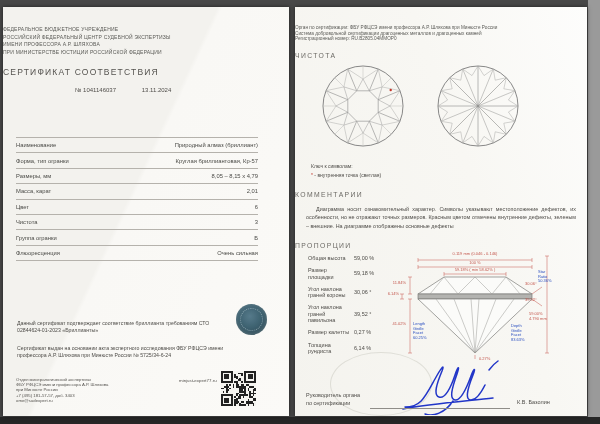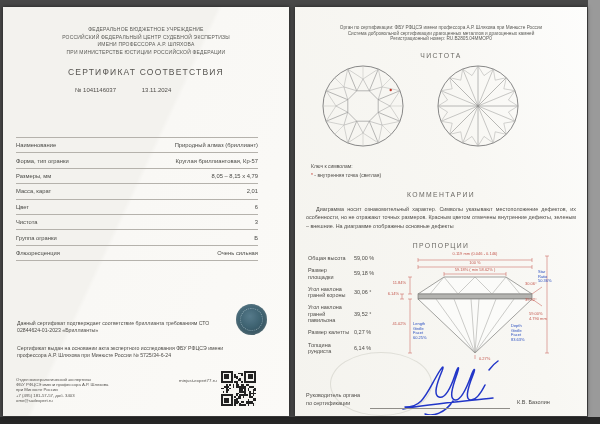--- a/index.html
+++ b/index.html
@@ -4,21 +4,21 @@
 <style>
   html,body{margin:0;padding:0;background:#484848;}
   #stage{position:relative;width:600px;height:424px;background:#484848;overflow:hidden;
          font-family:"Liberation Sans",sans-serif;color:#4a4a46;}
   .edge-right{position:absolute;left:588px;top:0;width:12px;height:424px;background:#9a9a9a;}
   .edge-bottom{position:absolute;left:0;top:417px;width:600px;height:7px;background:#262626;}
   .page{position:absolute;top:7px;height:409px;box-shadow:0 0 4px rgba(0,0,0,.55);}
   #page-left{left:3px;width:286px;background:linear-gradient(115deg,#f3f2ee 0%,#f3f2ee 45%,#f9f8f5 46%,#fbfaf7 100%);}
   #page-right{left:295px;width:292px;background:linear-gradient(250deg,#fdfdfc 0%,#f8f7f3 40%,#f4f3ee 100%);}
   .abs{position:absolute;}
-  .ctr{text-align:center;width:100%;}
+  .ctr{width:100%;}
   
   .org-lines{top:19px;font-size:5px;line-height:7.5px;letter-spacing:.2px;color:#5a5a56;}
   .cert-title{top:60px;font-size:8.5px;letter-spacing:1.2px;color:#55534f;}
   .num-row{top:80px;left:0;width:100%;font-size:6px;color:#504e4a;}
   .num-row span{display:inline-block;}
   .prop-table{top:130px;left:13px;width:242px;border-top:.5px solid #b5b2ac;}
   .prop-row{display:flex;justify-content:space-between;align-items:center;height:14.4px;
             border-bottom:.5px solid #b5b2ac;font-size:5.8px;color:#4a4a46;}
   .stmt{left:14px;width:218px;font-size:5.2px;line-height:7.4px;color:#4e4c48;}
   .seal{left:233px;top:297px;width:31px;height:31px;border-radius:50%;opacity:.93;

